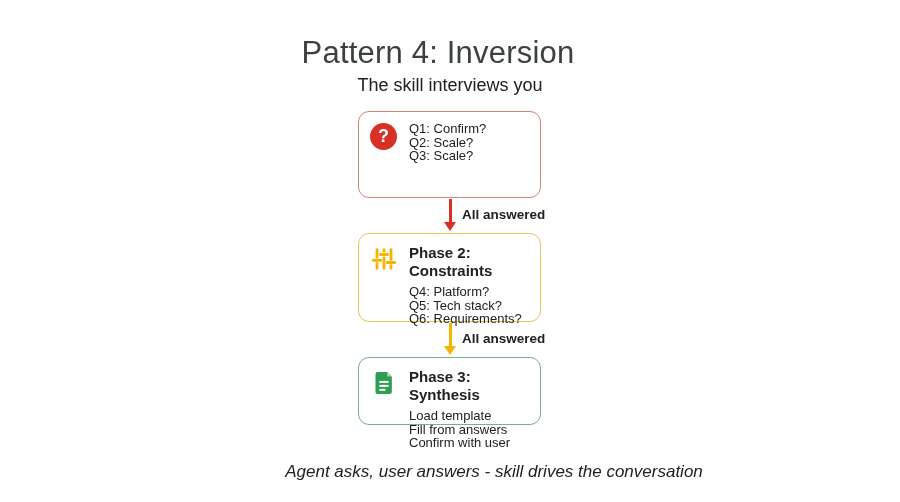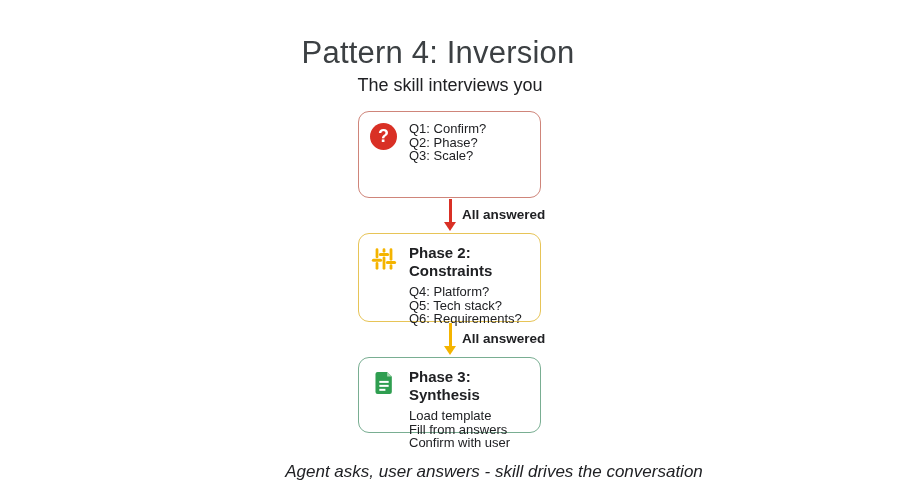--- a/index.html
+++ b/index.html
@@ -15,21 +15,21 @@
     position:absolute;left:0;top:75px;width:900px;text-align:center;
     font-size:18px;line-height:21px;color:#202124;
   }
   .card{
     position:absolute;left:358px;width:183px;box-sizing:border-box;background:#fff;
     border:1.6px solid #ccc;border-radius:11px;padding:10px 11px 0 11px;
     display:flex;align-items:flex-start;gap:11px;
   }
   .card-red{top:111px;height:87px;border-color:#cf857a;}
   .card-yellow{top:233px;height:89px;border-color:#e7c457;}
-  .card-green{top:357px;height:76px;border-color:#79ae92;}
+  .card-green{top:357px;height:68px;border-color:#79ae92;}
   .card-icon{flex:0 0 28px;width:28px;height:28px;margin-top:1px;}
   .help-circle{
     width:27px;height:27px;border-radius:50%;background:#d93025;color:#fff;
     font-size:18px;font-weight:700;display:flex;align-items:center;justify-content:center;
   }
   .card-body{flex:1;min-width:0;}
   .card-title{font-size:15px;font-weight:700;line-height:18px;color:#202124;margin-bottom:5px;}
   .card-item{font-size:13px;line-height:13.6px;color:#202124;}
   .arrow{position:absolute;width:12px;}
   .arrow-line{position:absolute;left:4.5px;top:0;width:3px;}
@@ -56,21 +56,21 @@
 
   <div class="page-title">Pattern 4: Inversion</div>
   <div class="page-subtitle">The skill interviews you</div>
 
   <div class="card card-red">
     <div class="card-icon">
       <div class="help-circle">?</div>
     </div>
     <div class="card-body">
       <div class="card-item">Q1: Confirm?</div>
-      <div class="card-item">Q2: Phase?</div>
+      <div class="card-item">Q2: Scale?</div>
       <div class="card-item">Q3: Scale?</div>
     </div>
   </div>
 
   <div class="arrow arrow-red">
     <div class="arrow-line"></div>
     <div class="arrow-head"></div>
   </div>
   <div class="arrow-label arrow-label-1">All answered</div>
 

